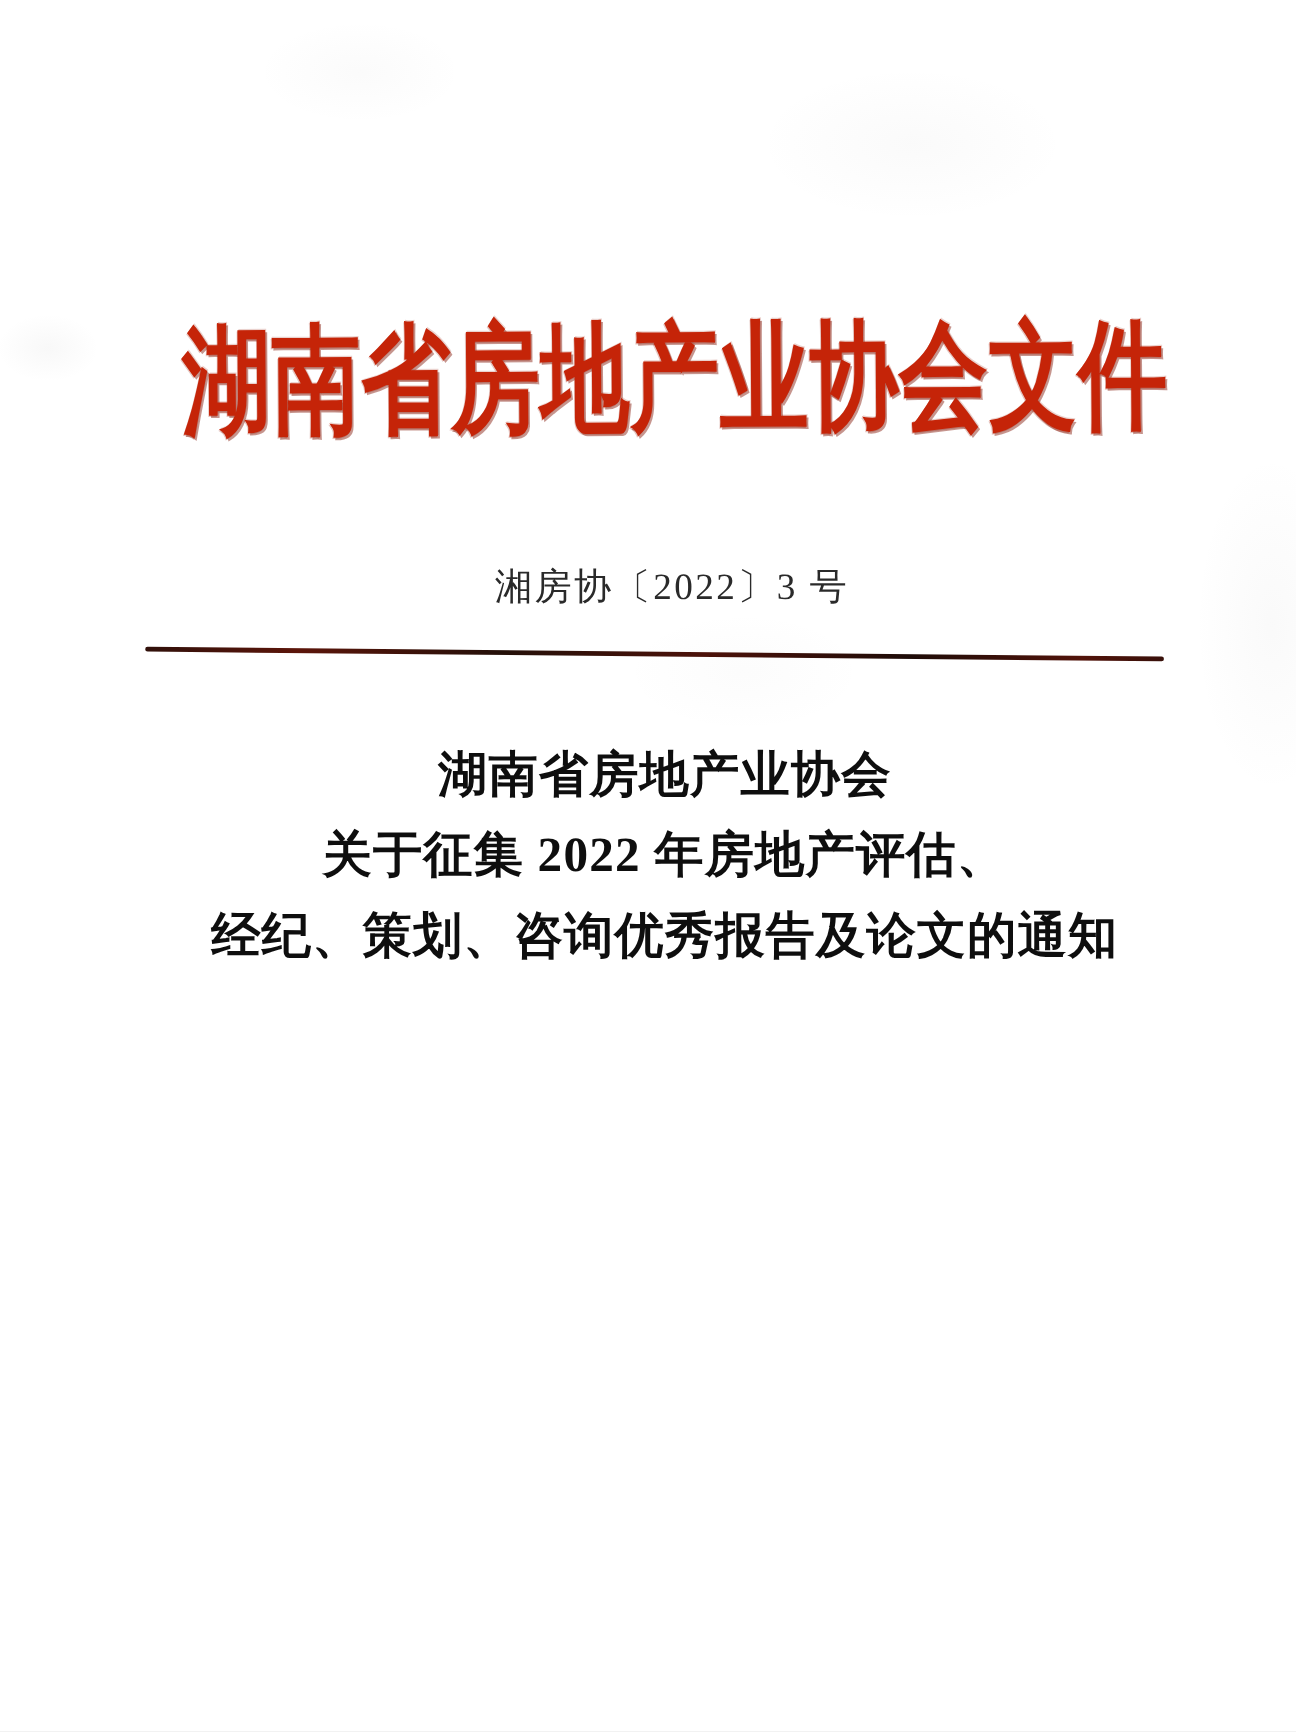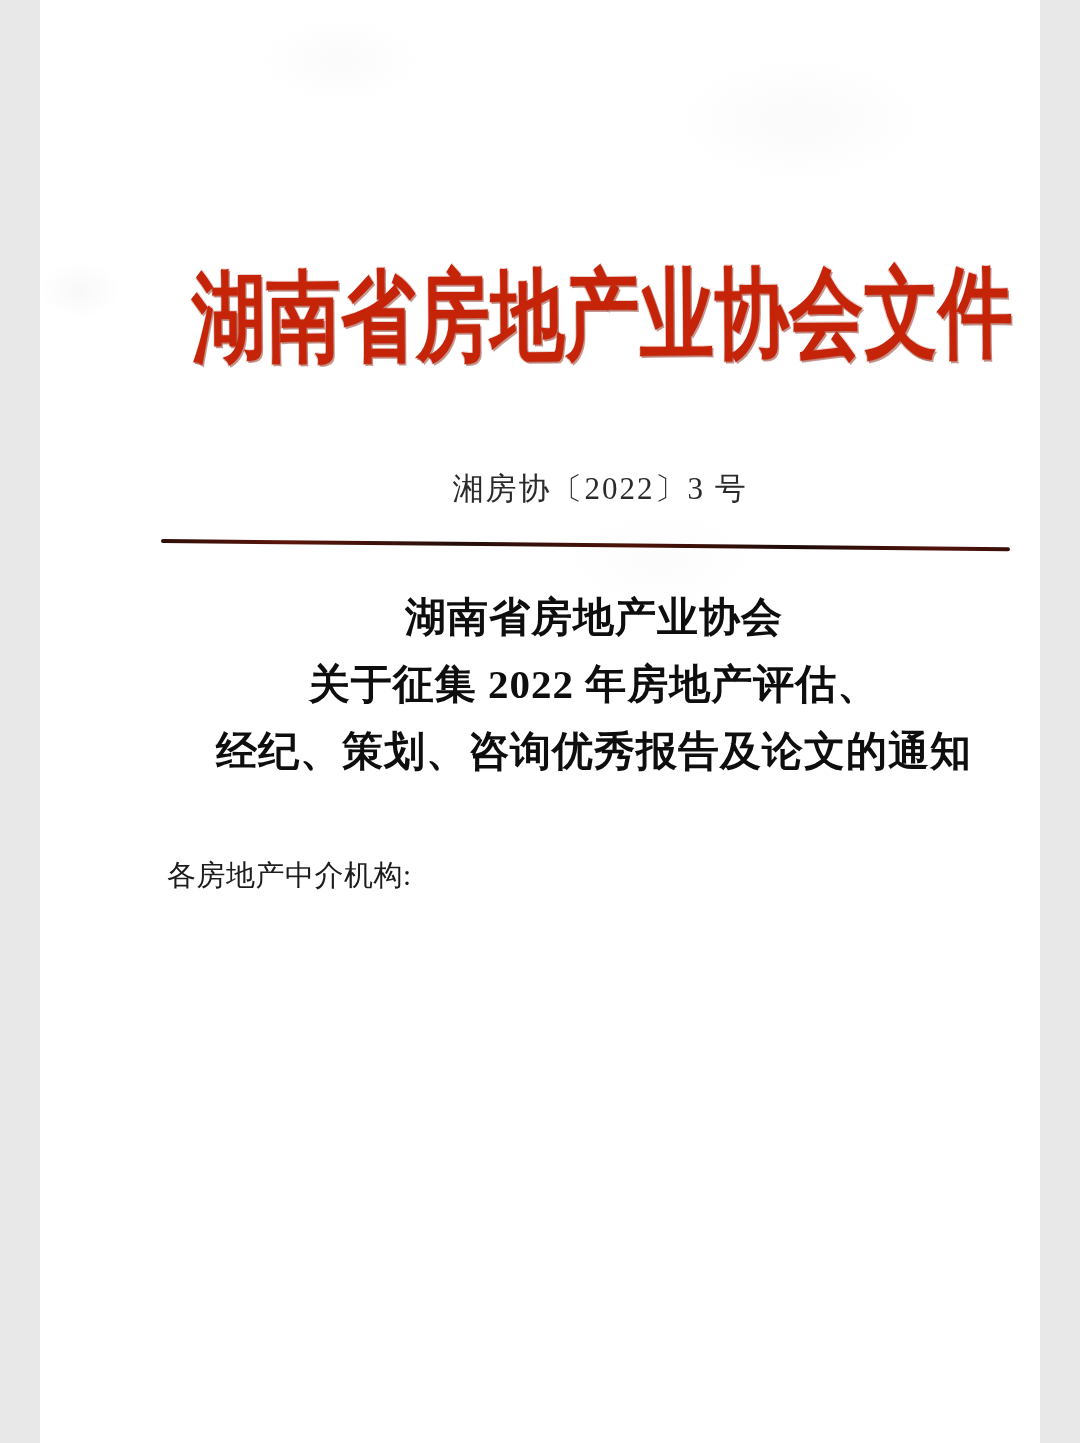--- a/index.html
+++ b/index.html
@@ -2,21 +2,21 @@
 <html><head>
 <meta charset="utf-8">
 <style>
   html, body {
     margin: 0;
     padding: 0;
     background: #e8e8e8;
   }
   .page {
     position: relative;
-    width: 1000px;
+    width: 1080px;
     height: 1443px;
     margin: 0 auto;
     background: #ffffff;
     overflow: hidden;
     font-family: "Liberation Serif", "DejaVu Serif", serif;
     
     background-image:
       radial-gradient(ellipse 180px 90px at 760px 120px, rgba(120,120,120,0.035), transparent 70%),
       radial-gradient(ellipse 90px 200px at 1060px 520px, rgba(120,120,120,0.04), transparent 70%),
       radial-gradient(ellipse 120px 60px at 300px 60px, rgba(120,120,120,0.03), transparent 70%),
@@ -74,21 +74,21 @@
     transform: rotate(0.55deg);
     transform-origin: left center;
     background: linear-gradient(90deg,
       #30100a 0%, #5c150a 15%, #241009 35%,
       #4d120a 55%, #1e0c08 75%, #52130a 92%, #38100a 100%);
   }
 
   
   .notice-title {
     position: absolute;
-    top: 584px;
+    top: 612px;
     left: 0;
     width: 1080px;
     text-align: center;
     font-size: 41px;
     font-weight: bold;
     line-height: 67px;
     color: #0e0e0e;
     letter-spacing: 1px;
   }
   .notice-title .tline {
@@ -129,16 +129,15 @@
 
   <div class="red-rule"></div>
 
   <div class="notice-title">
     <div class="tline">湖南省房地产业协会</div>
     <div class="tline">关于征集 2022 年房地产评估、</div>
     <div class="tline">经纪、策划、咨询优秀报告及论文的通知</div>
   </div>
 
   <div class="body-text">
-    <p>各房地产中介机构:</p>
   </div>
 
 </div>
 
 </body></html>

